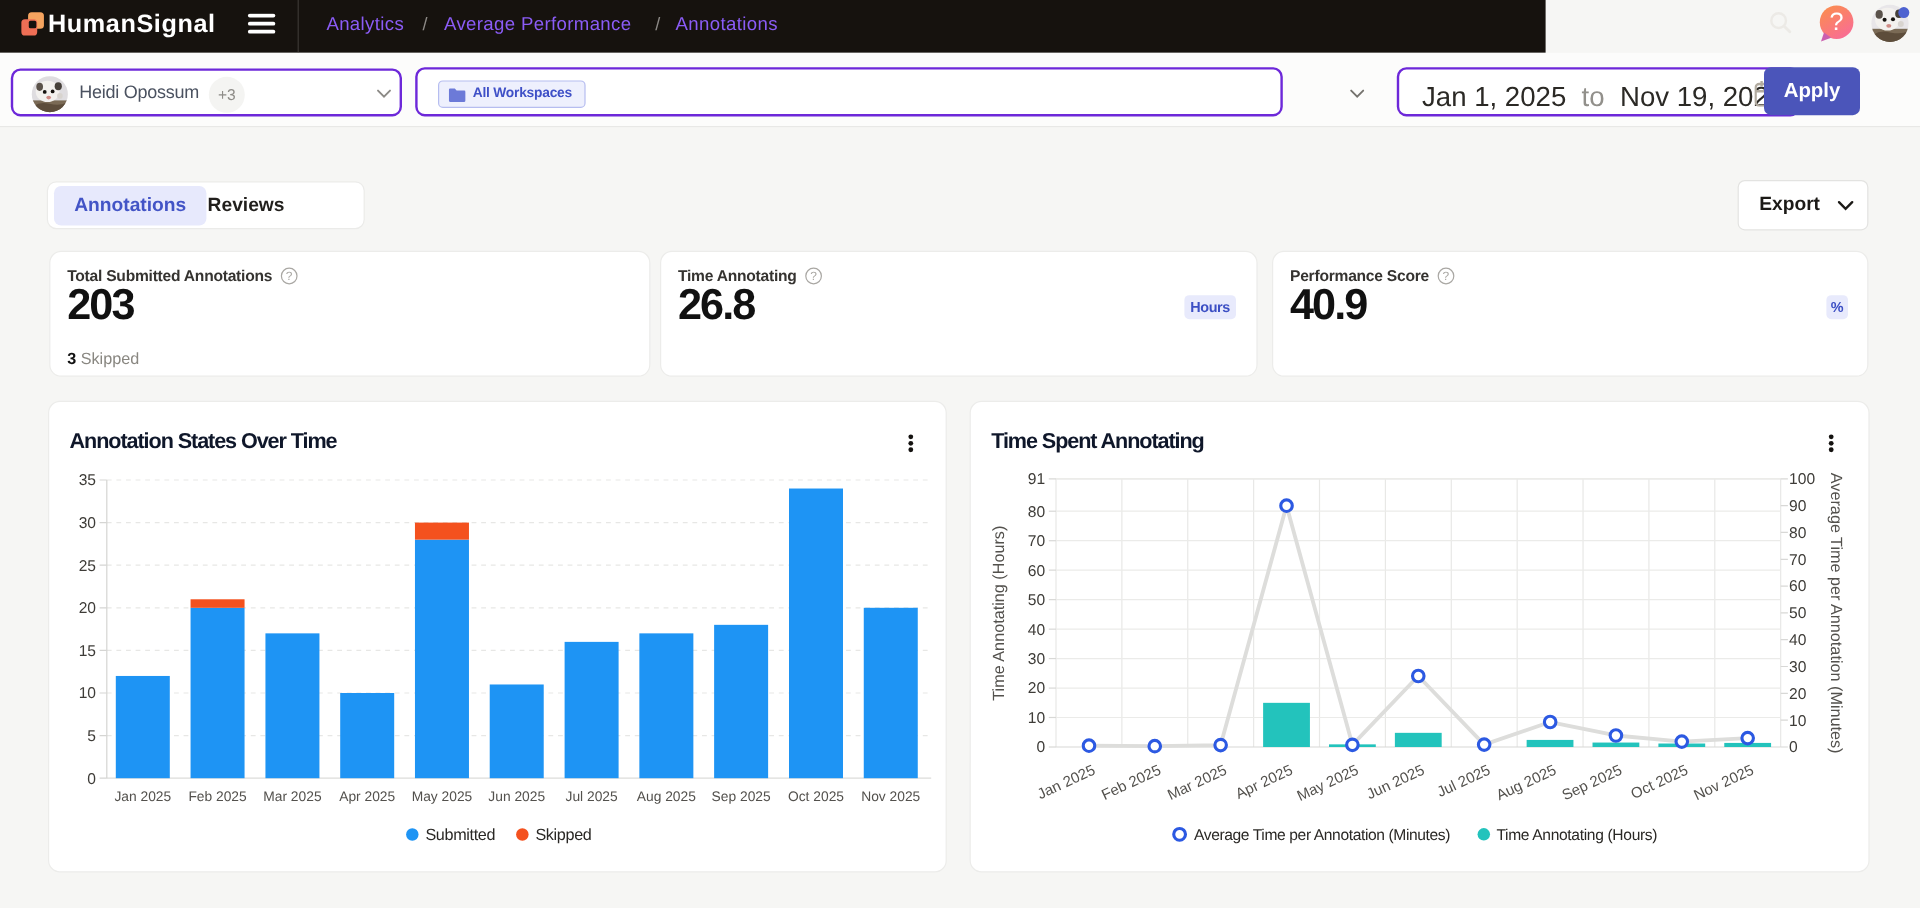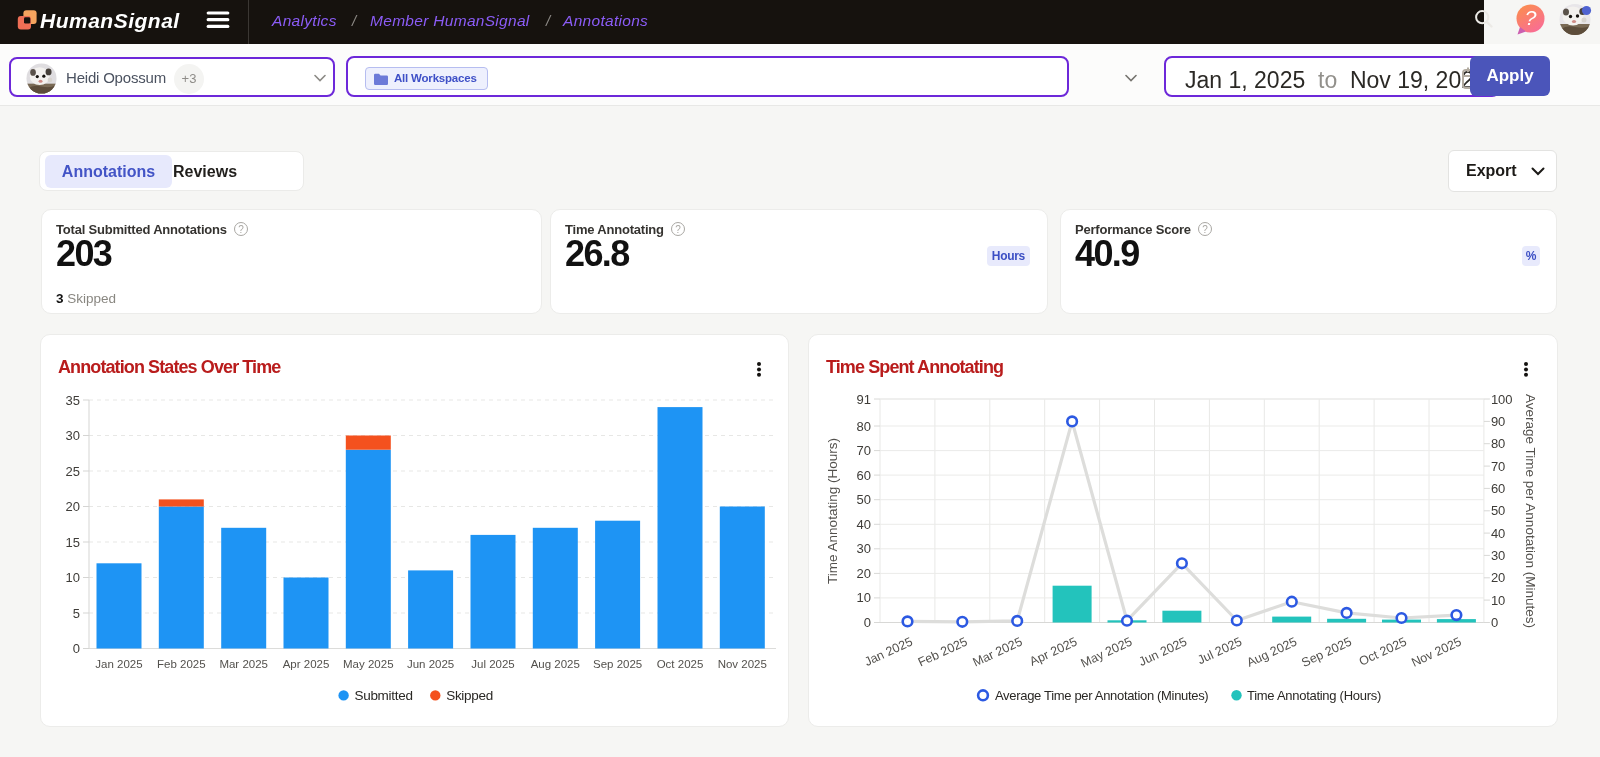--- a/index.html
+++ b/index.html
@@ -1,21 +1,21 @@
 <!DOCTYPE html>
 <html><head>
 <meta charset="utf-8">
 <style>
   * { margin:0; padding:0; box-sizing:border-box; }
   html,body { width:1600px; height:757px; overflow:hidden; }
   body { font-family:"Liberation Sans", sans-serif; background:#f6f6f4; position:relative; }
   .abs { position:absolute; }
 
   
-  #nav { position:absolute; left:0; top:0; width:1484px; height:44px; background:#16120e;font-style:italic; }
+  #nav { position:absolute; left:0; top:0; width:1288px; height:44px; background:#16120e; }
   #nav .sep { position:absolute; left:248px; top:0; width:1px; height:44px; background:#3b3733; }
   #logo-text { position:absolute; left:40px; top:9px; color:#fff; font-size:21px; font-weight:700; letter-spacing:0.5px; }
   .crumb { position:absolute; top:12px; font-size:15.5px; color:#8b5cf6; font-weight:400; letter-spacing:0.3px;text-align:right; }
   .crumb-sep { position:absolute; top:12px; font-size:15px; color:#8d8a86; }
 
   
   #filters { position:absolute; left:0; top:44px; width:1600px; height:62px; background:#fcfcfb; border-bottom:1px solid #e8e8e6; }
   .fbox { position:absolute; background:#fff; border:2px solid #6d28d9; border-radius:8px; }
   #members { left:9px; top:13px; width:326px; height:40px; }
   #workspaces { left:346px; top:12px; width:723px; height:41px; }
@@ -35,21 +35,21 @@
   .stat-num { position:absolute; left:14px; top:23px; font-size:36px; font-weight:700; letter-spacing:-1.6px; color:#111; }
   .badge { position:absolute; background:#e8eafc; border-radius:4px; color:#3c4fc4; font-size:12px; font-weight:700; letter-spacing:-0.3px;margin-left:19px; }
   .qm { display:inline-block; width:14px; height:14px; border:1.2px solid #a9a7a3; border-radius:50%; color:#a9a7a3; font-size:10px; font-weight:400; text-align:center; line-height:13px; vertical-align:1px; margin-left:7px; }
 
   #card1 { left:41px; top:209px; width:501px; height:105px; }
   #card2 { left:550px; top:209px; width:498px; height:105px; }
   #card3 { left:1060px; top:209px; width:497px; height:105px; }
 
   #chart1 { left:40px; top:334px; width:749px; height:393px; }
   #chart2 { left:808px; top:334px; width:750px; height:393px; }
-  .chart-title { position:absolute; left:17px; top:22px; font-size:18px; font-weight:700; letter-spacing:-0.9px; color:#b91c1c; }
+  .chart-title { position:absolute; left:17px; top:22px; font-size:18px; font-weight:700; letter-spacing:-0.9px; color:#0f172a; }
   .kebab { position:absolute; top:27px; width:4px; height:4px; border-radius:50%; background:#141210; box-shadow:0 5.4px 0 #141210, 0 10.8px 0 #141210; }
 </style>
 </head>
 <body>
 
 <div id="nav">
   <svg class="abs" style="left:17px;top:10px" width="20" height="20" viewBox="0 0 20 20">
     <rect x="6.4" y="0.3" width="13.2" height="13.7" rx="3" fill="#f6a45f"></rect>
     <rect x="0.8" y="6" width="13.2" height="13.6" rx="3" fill="#ee6e55"></rect>
     <rect x="7" y="7.3" width="6.3" height="6.3" rx="1.4" fill="#16120e"></rect>
@@ -58,21 +58,21 @@
   <svg class="abs" style="left:206px;top:11px" width="24" height="18" viewBox="0 0 24 18">
     <g stroke="#fff" stroke-width="3.2" stroke-linecap="round">
       <line x1="2.2" y1="2" x2="21.8" y2="2"></line>
       <line x1="2.2" y1="8.7" x2="21.8" y2="8.7"></line>
       <line x1="2.2" y1="15.4" x2="21.8" y2="15.4"></line>
     </g>
   </svg>
   <div class="sep"></div>
   <div class="crumb" style="left:272px">Analytics</div>
   <div class="crumb-sep" style="left:352px">/</div>
-  <div class="crumb" style="left:370px">Member HumanSignal</div>
+  <div class="crumb" style="left:370px">Average Performance</div>
   <div class="crumb-sep" style="left:546px">/</div>
   <div class="crumb" style="left:563px">Annotations</div>
 
   <svg class="abs" style="left:1474px;top:9px" width="20" height="20" viewBox="0 0 20 20">
     <circle cx="8.2" cy="8.2" r="6.1" fill="none" stroke="#eceae6" stroke-width="2"></circle>
     <line x1="12.8" y1="12.8" x2="17.5" y2="17.5" stroke="#eceae6" stroke-width="2.4" stroke-linecap="round"></line>
   </svg>
   <svg class="abs" style="left:1515px;top:4px" width="31" height="32" viewBox="0 0 31 32">
     <defs>
         <linearGradient id="hg" x1="0" y1="0" x2="0.6" y2="1">

